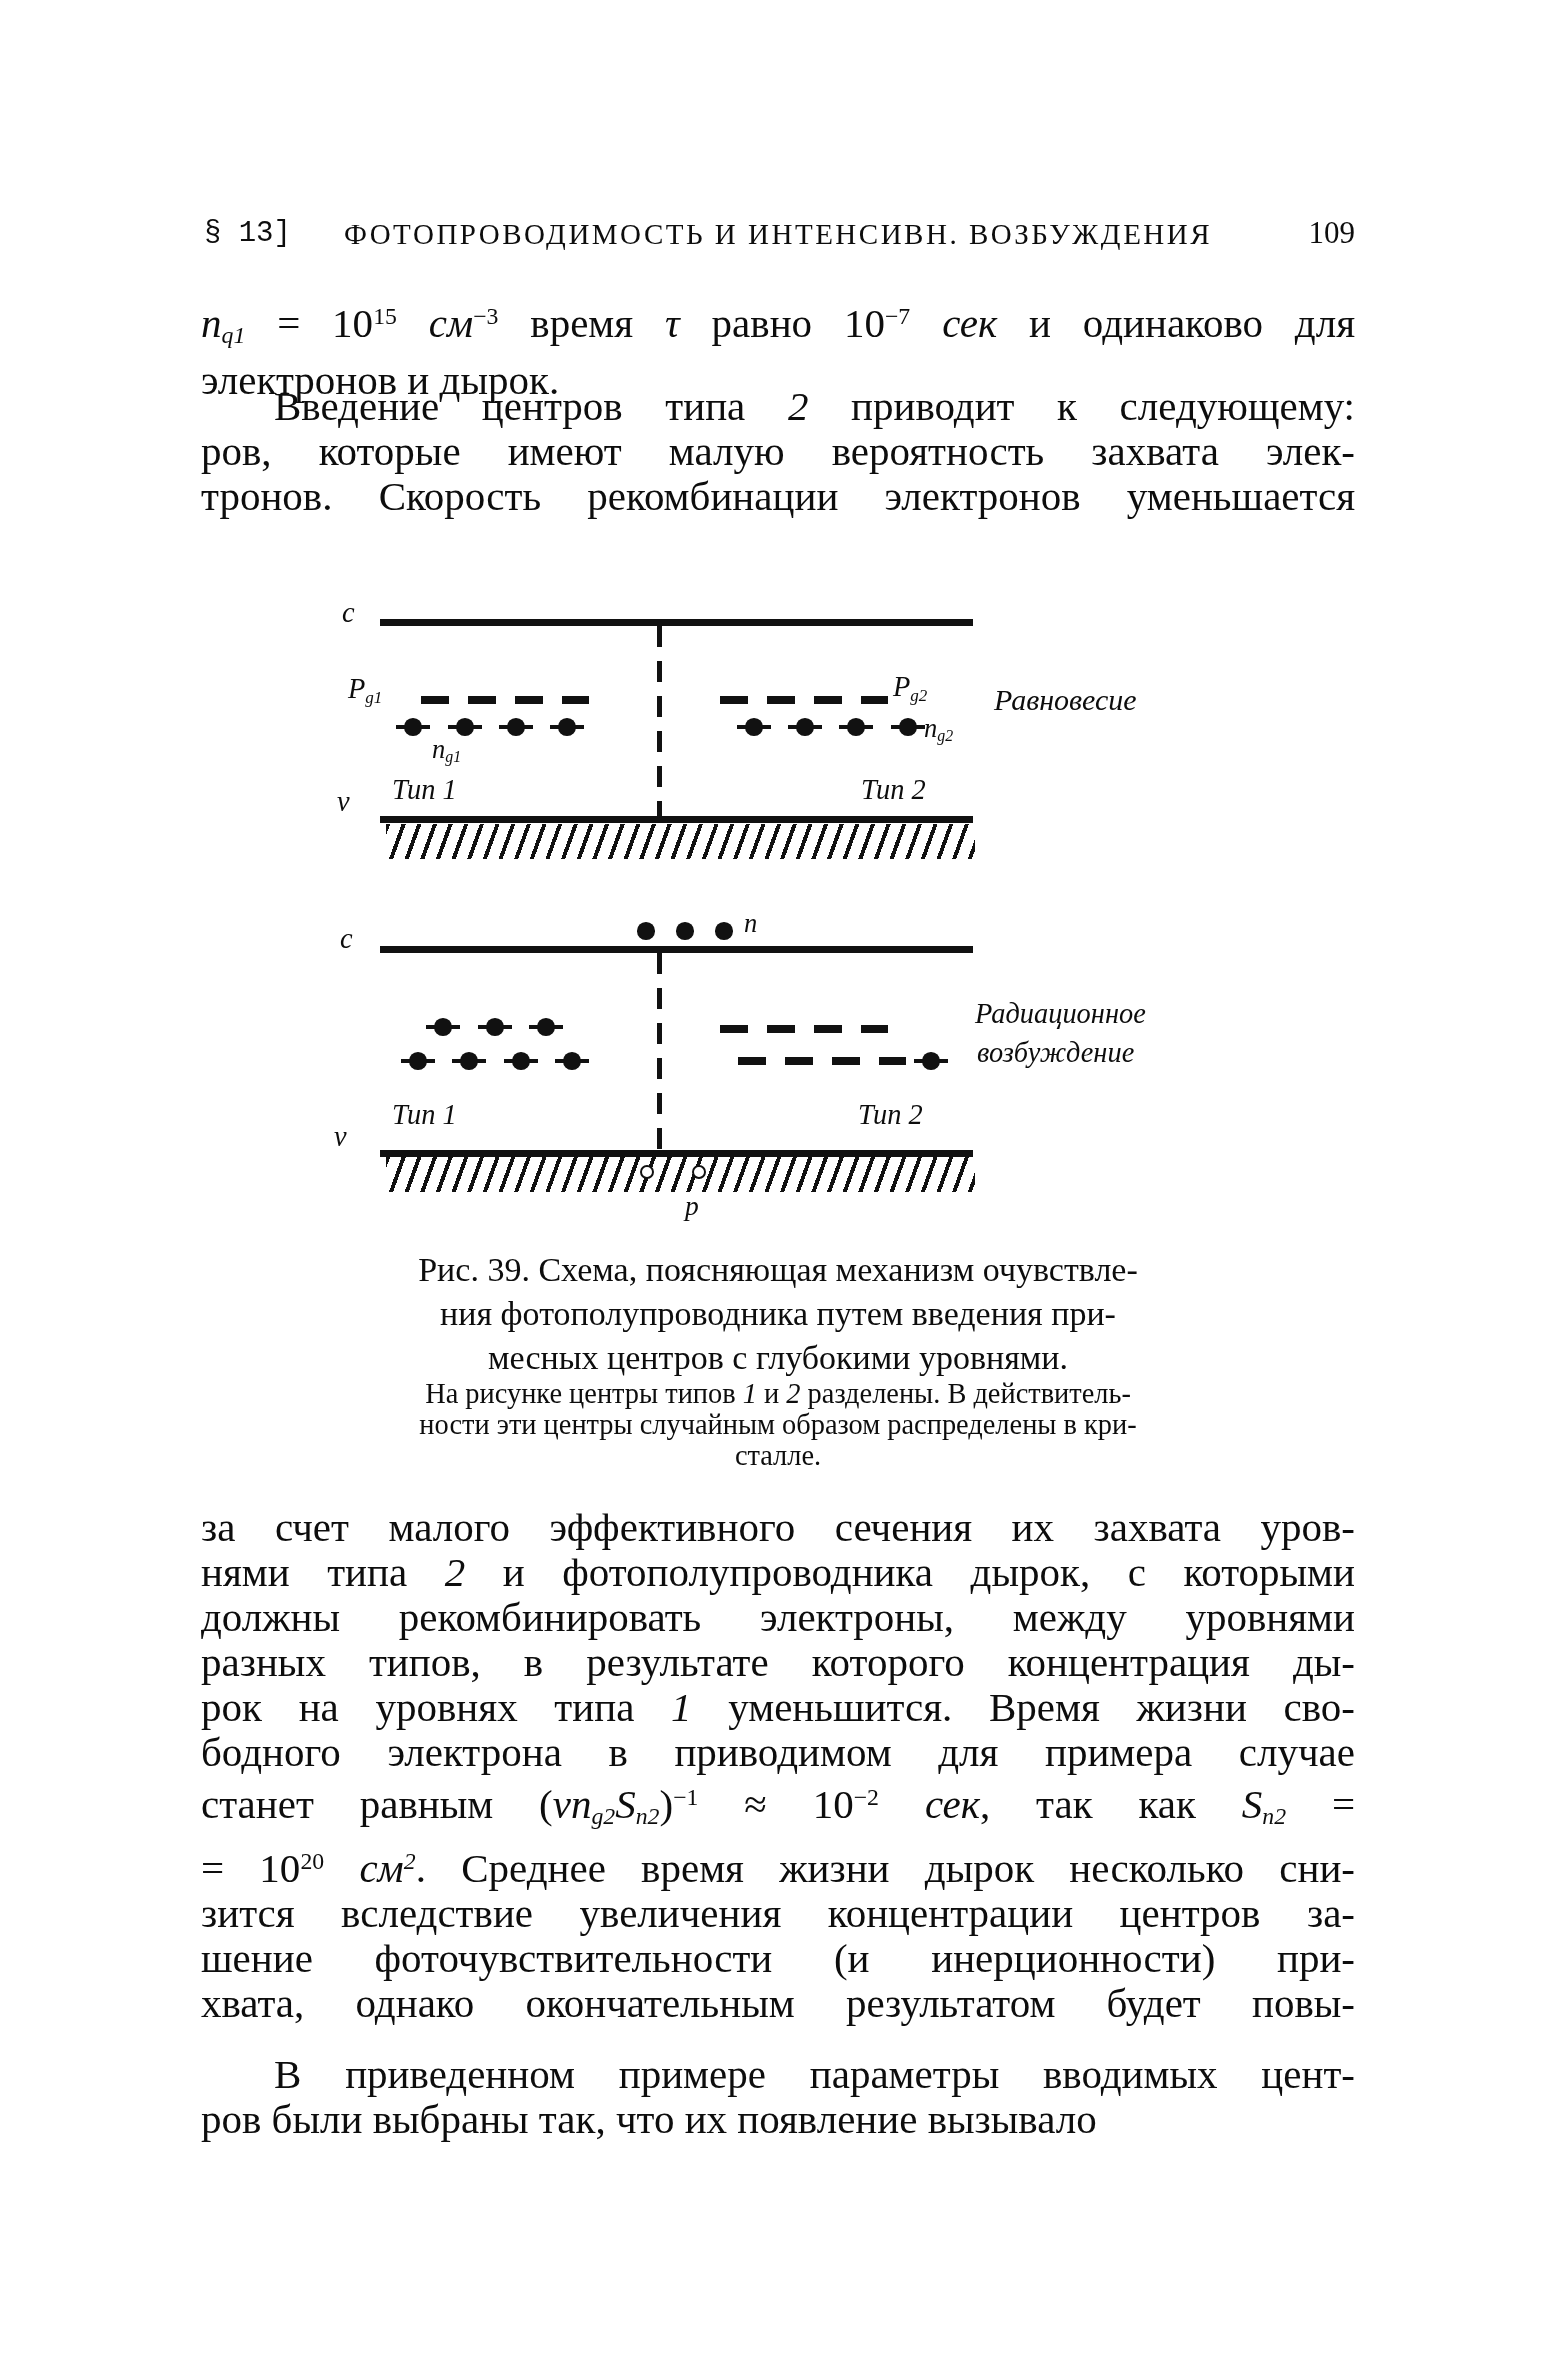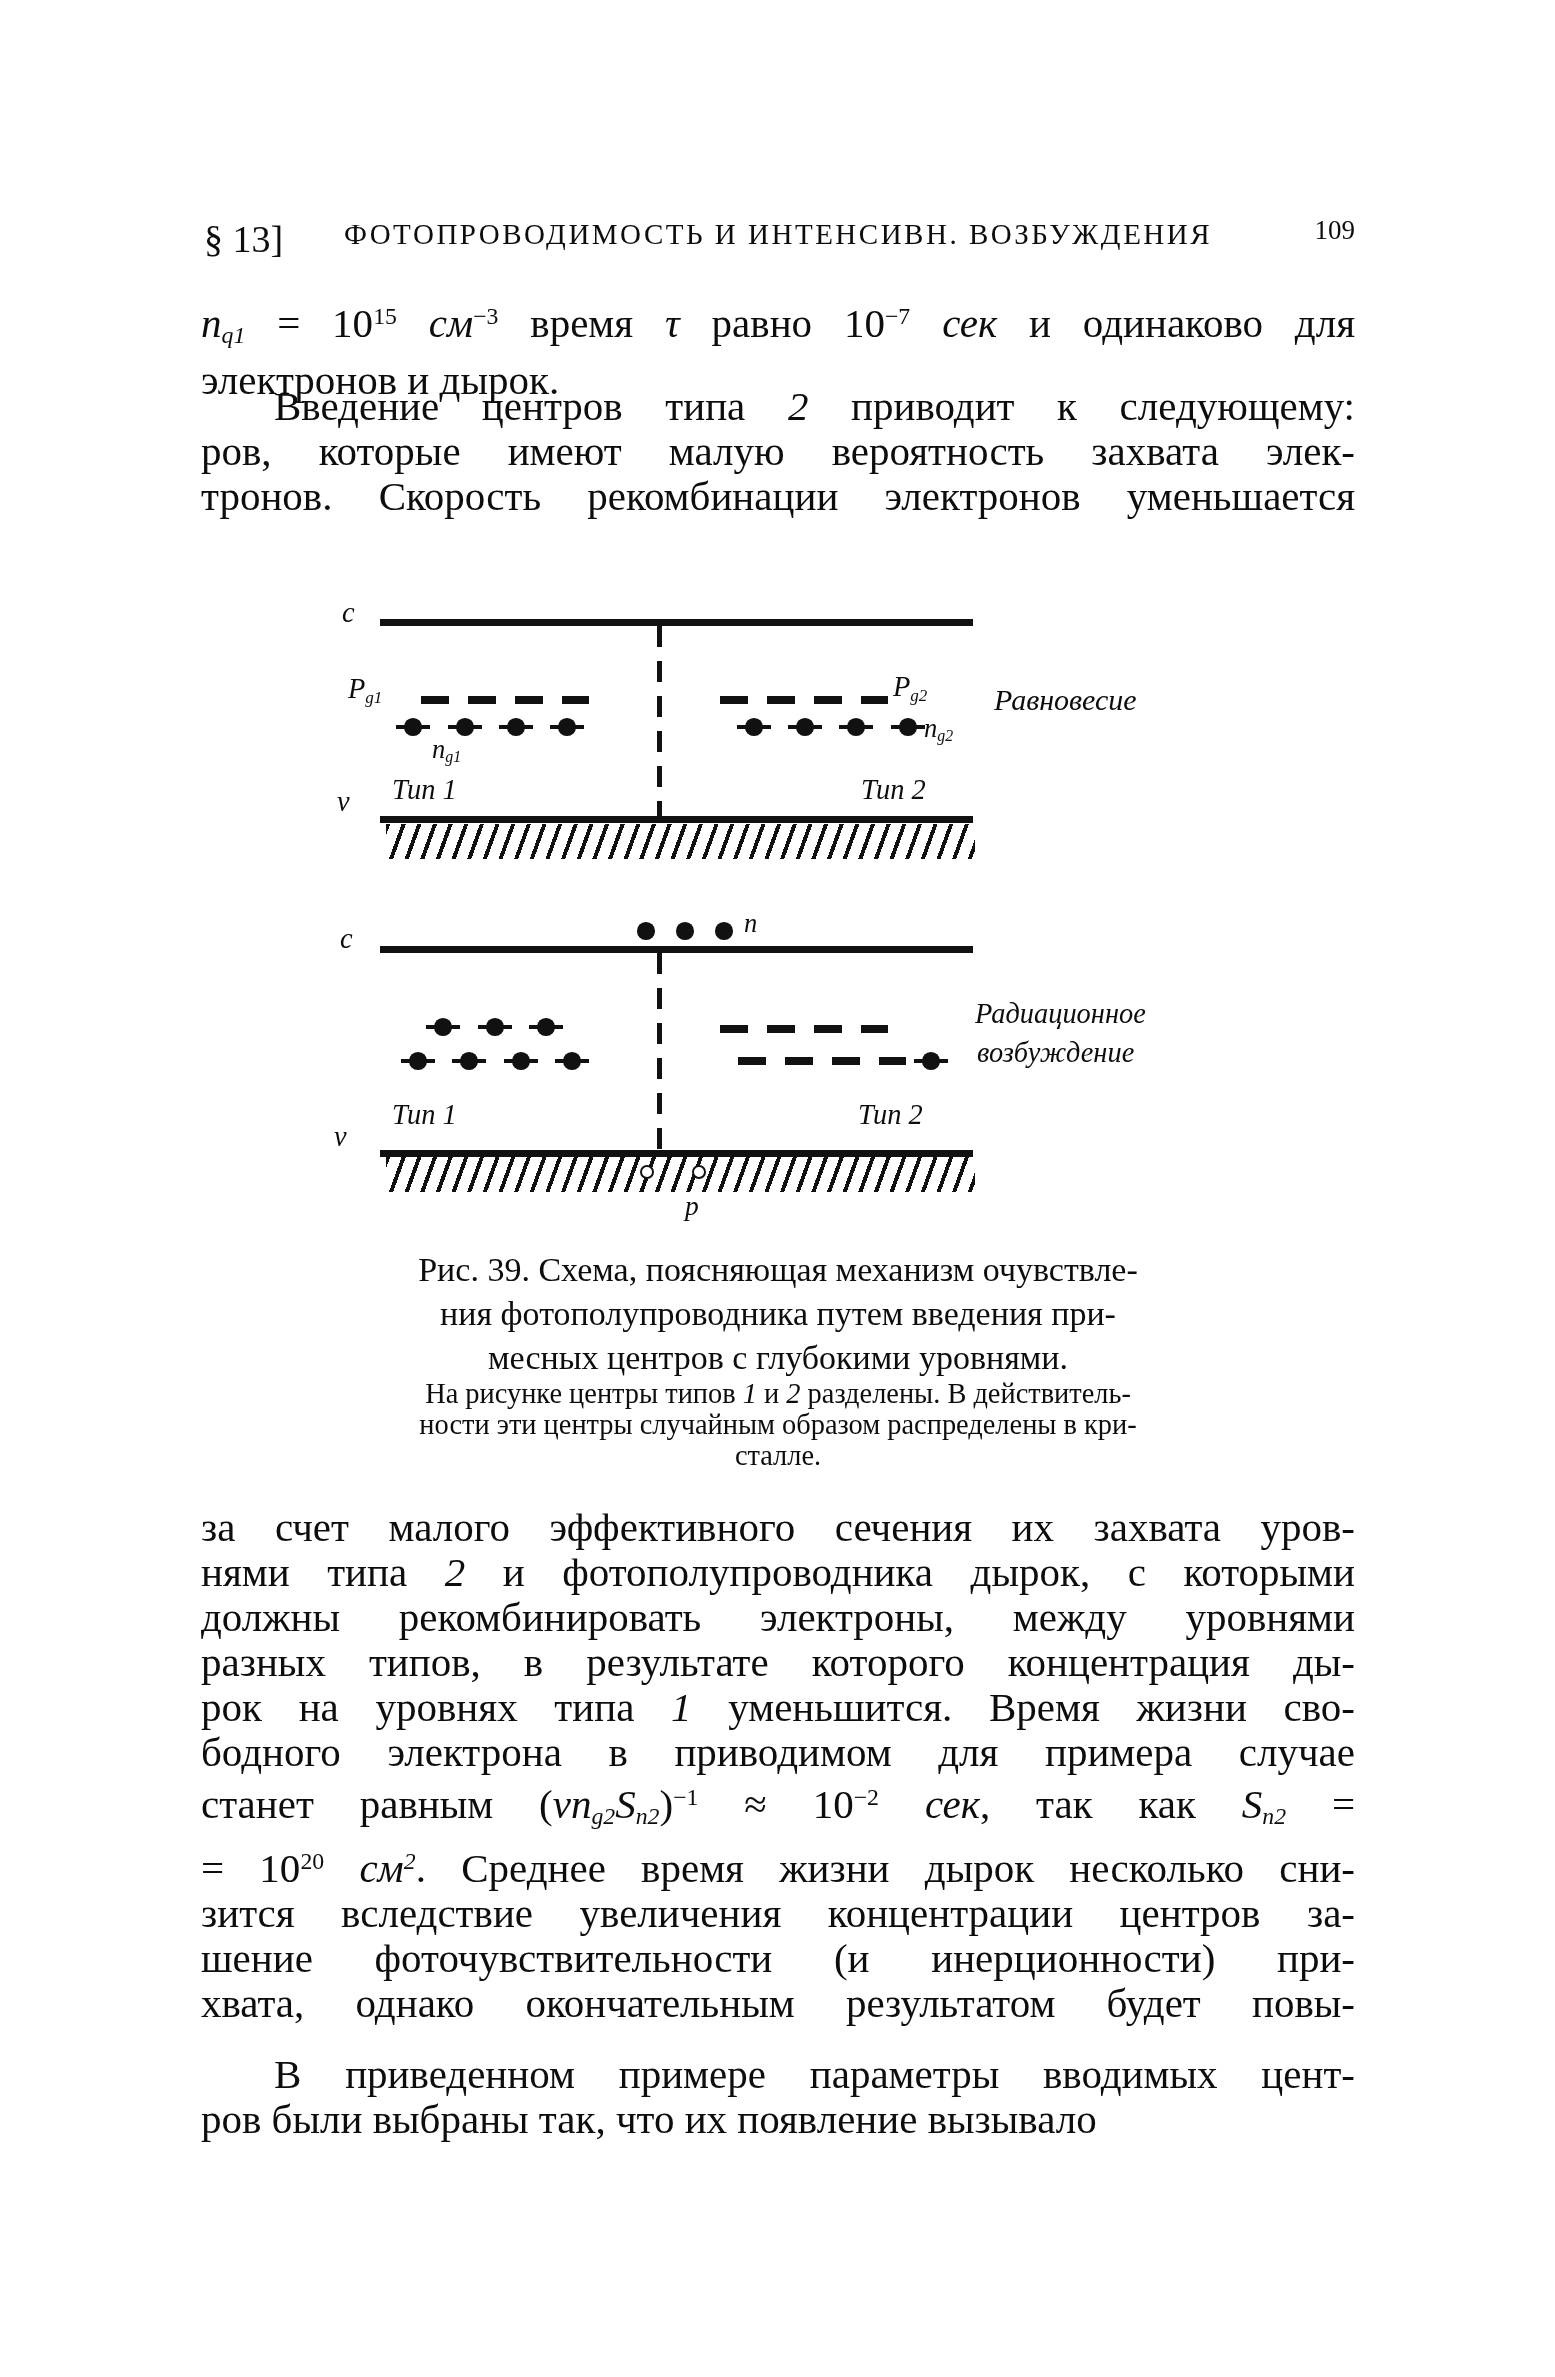--- a/index.html
+++ b/index.html
@@ -1,22 +1,22 @@
 <!DOCTYPE html>
 <html style="font-size:7.8px"><head>
 <meta charset="utf-8">
 <style>
   html,body{margin:0;padding:0;background:#dedede;}
   .page{position:relative;width:1556px;height:2377px;background:#ffffff;color:#0d0d0d;
         font-family:"Liberation Serif", serif;overflow:hidden;}
   
   .header{position:absolute;top:214px;left:201px;width:1154px;height:39px;}
-  .sec{position:absolute;left:2.9px;top:2.9px;font-size:38px;}
+  .sec{position:absolute;left:2.9px;top:2.9px;font-size:29px;font-family:Liberation Mono, monospace;}
   .rtitle{position:absolute;left:0;right:0;top:3.9px;text-align:center;font-size:29px;letter-spacing:2.5px;}
-  .pnum{position:absolute;right:0;top:1px;font-size:27px;}
+  .pnum{position:absolute;right:0;top:1px;font-size:31px;}
   
   .tcol{position:absolute;left:201px;width:1154px;}
   .tline{font-size:41px;line-height:45px;}
   .tline.full{text-align:justify;text-align-last:justify;}
   .tline.indent{text-indent:73px;}
   .seg-i{font-style:italic;}
   .seg-sup{font-size:0.58em;vertical-align:0.55em;}
   .seg-subi{font-size:0.58em;vertical-align:-0.25em;font-style:italic;}
   .seg-supi{font-size:0.58em;vertical-align:0.55em;font-style:italic;}
   

